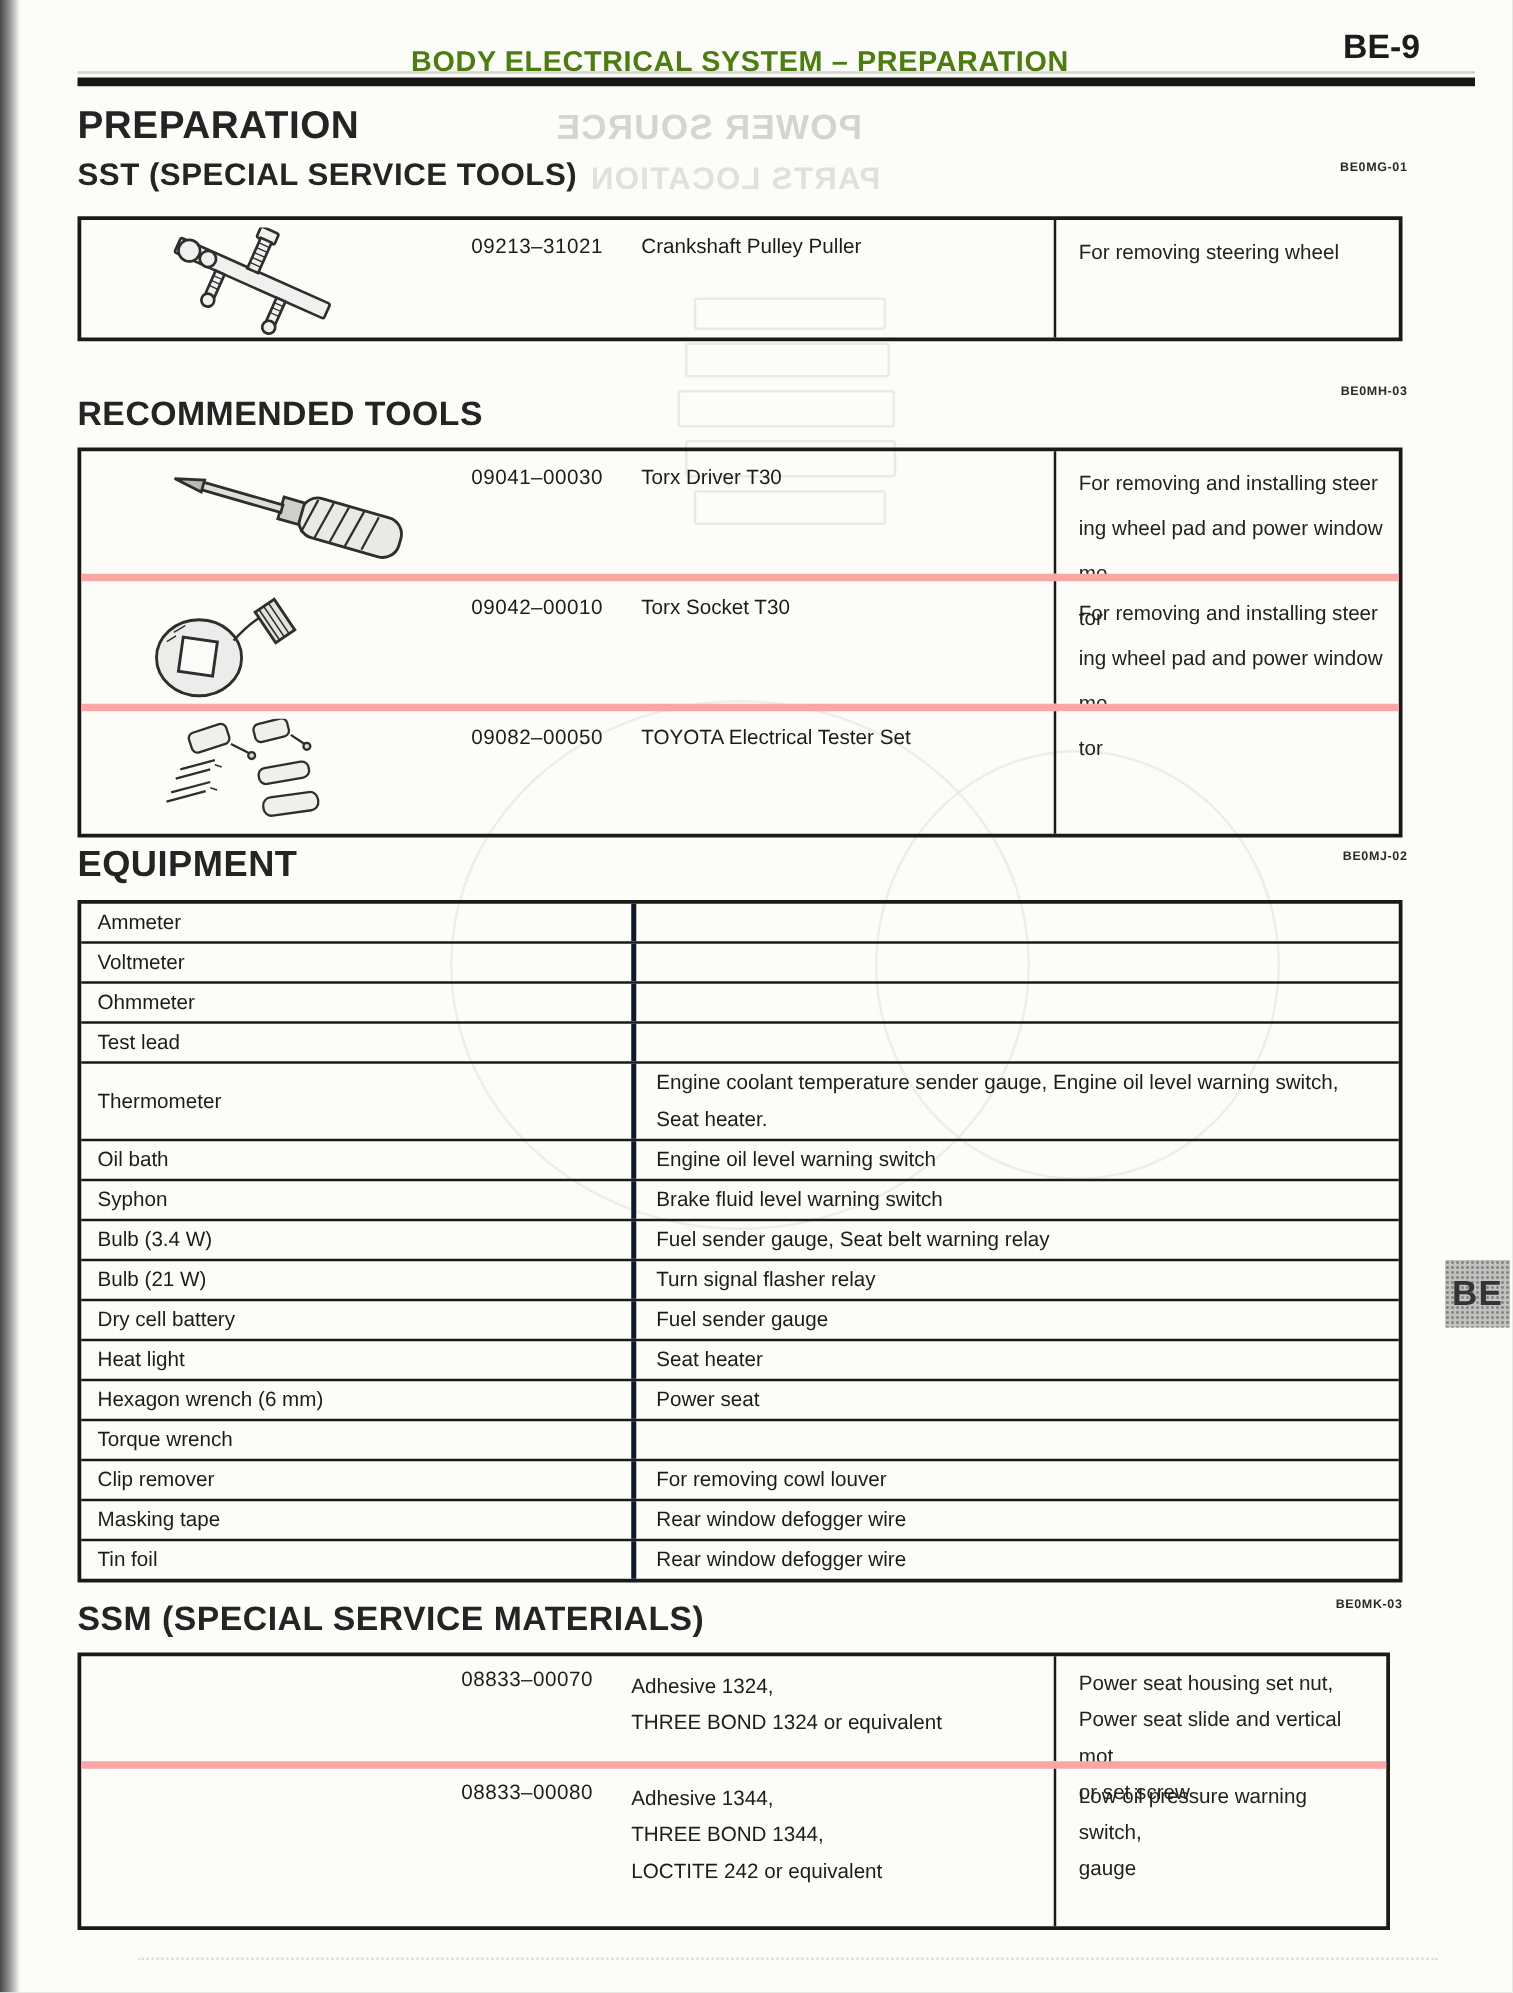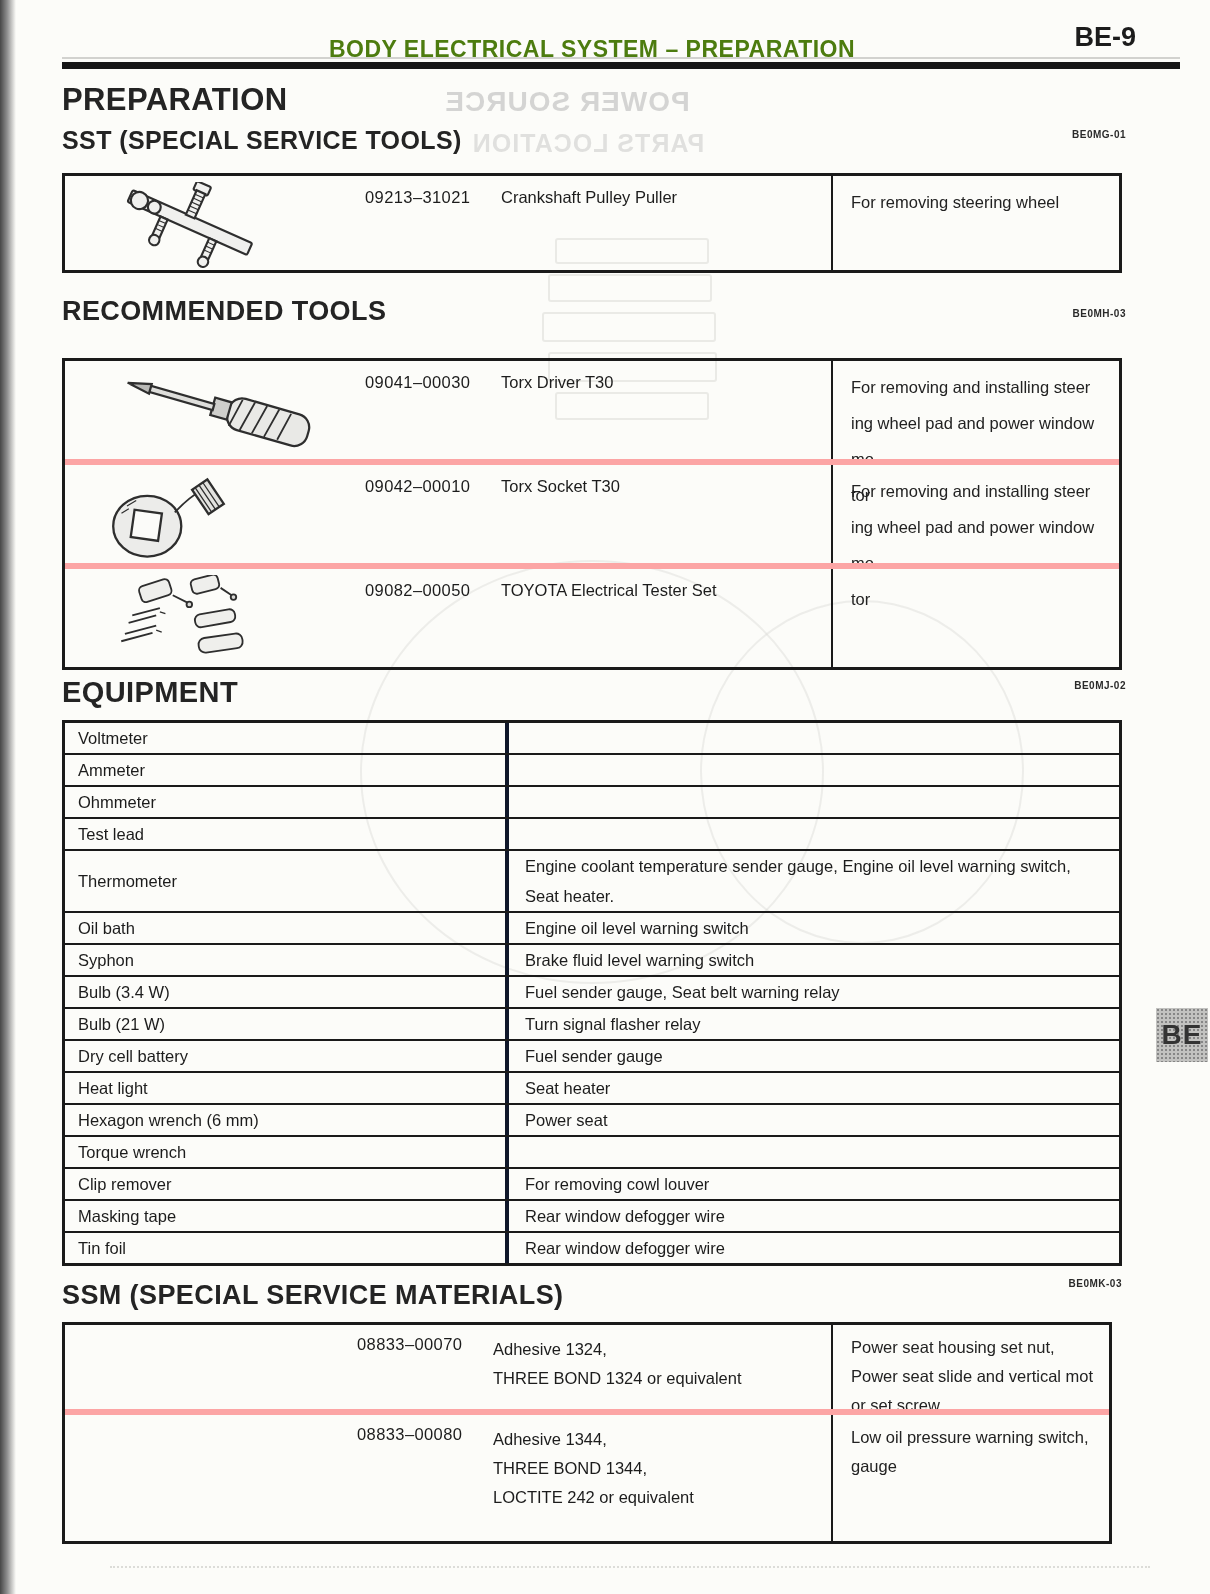--- a/index.html
+++ b/index.html
@@ -24,39 +24,39 @@
   .hdr-title { position:absolute; top:36px; left:62px; width:1060px; text-align:center;
     font-size:23px; font-weight:bold; letter-spacing:.5px; color:#4d7c0f; }
   .page-num { position:absolute; top:22px; right:74px; font-size:27px; font-weight:bold; }
   .hdr-rule { position:absolute; top:62px; left:62px; width:1118px; height:7px; background:#161616; }
   .hdr-rule-echo { position:absolute; top:57px; left:62px; width:1118px; height:2px; background:#b5b5b2; opacity:.6; }
 
   
   .sec-title { position:absolute; left:62px; font-weight:bold; letter-spacing:.4px; color:#242424; }
   .prep-title { top:82px;  font-size:31px; }
   .sst-title  { top:126px; font-size:25px; }
-  .rec-title  { top:296px; font-size:27px; }
+  .rec-title  { top:316px; font-size:27px; }
   .eq-title   { top:676px; font-size:29px; }
   .ssm-title  { top:1280px; font-size:27px; }
   .code { position:absolute; font-size:10px; font-weight:bold; color:#2a2a2a; letter-spacing:.5px; }
   .code-sst { top:129px; right:84px; }
   .code-rec { top:308px; right:84px; }
   .code-eq  { top:680px; right:84px; }
   .code-ssm { top:1278px; right:88px; }
 
   
   .tbl { position:absolute; left:62px; border:3px solid #1a1a1a; box-sizing:border-box; }
   .sst-tbl { top:173px; width:1060px; }
   .rec-tbl { top:358px; width:1060px; }
   .eq-tbl  { top:720px; width:1060px; }
   .ssm-tbl { top:1322px; width:1050px; }
 
   .trow { position:relative; display:flex; border-top:6px solid #fca5a5; }
   .trow:first-child { border-top:none; }
-  .c-main { position:relative; width:766px; box-sizing:border-box; }
+  .c-main { position:relative; width:766px; box-sizing:border-box;margin-left:12px; }
   .c-usage { flex:1; border-left:2px solid #1a1a1a; box-sizing:border-box;
     padding:10px 12px 0 18px; font-size:16.5px; color:#222; }
   .tool-usage { line-height:36px; padding-top:8px; }
   .sst-row { height:94px; }
   .tool-row { height:98px; }
   .part-no { position:absolute; left:300px; top:12px; font-size:16.5px; letter-spacing:.4px; white-space:nowrap; }
   .tool-name { position:absolute; left:436px; top:12px; font-size:16.5px; white-space:nowrap; }
   .tool-art { position:absolute; left:18px; top:6px; }
 
   
@@ -211,25 +211,25 @@
       <div class="c-usage tool-usage"></div>
     </div>
 
   </div>
 
   <div class="sec-title eq-title">EQUIPMENT</div>
   <div class="code code-eq">BE0MJ-02</div>
 
   <div class="tbl eq-tbl">
     <div class="eq-row">
+      <div class="c-item">Ammeter</div>
+      <div class="c-app"></div>
+    </div>
+    <div class="eq-row">
       <div class="c-item">Voltmeter</div>
-      <div class="c-app"></div>
-    </div>
-    <div class="eq-row">
-      <div class="c-item">Ammeter</div>
       <div class="c-app"></div>
     </div>
     <div class="eq-row">
       <div class="c-item">Ohmmeter</div>
       <div class="c-app"></div>
     </div>
     <div class="eq-row">
       <div class="c-item">Test lead</div>
       <div class="c-app"></div>
     </div>

